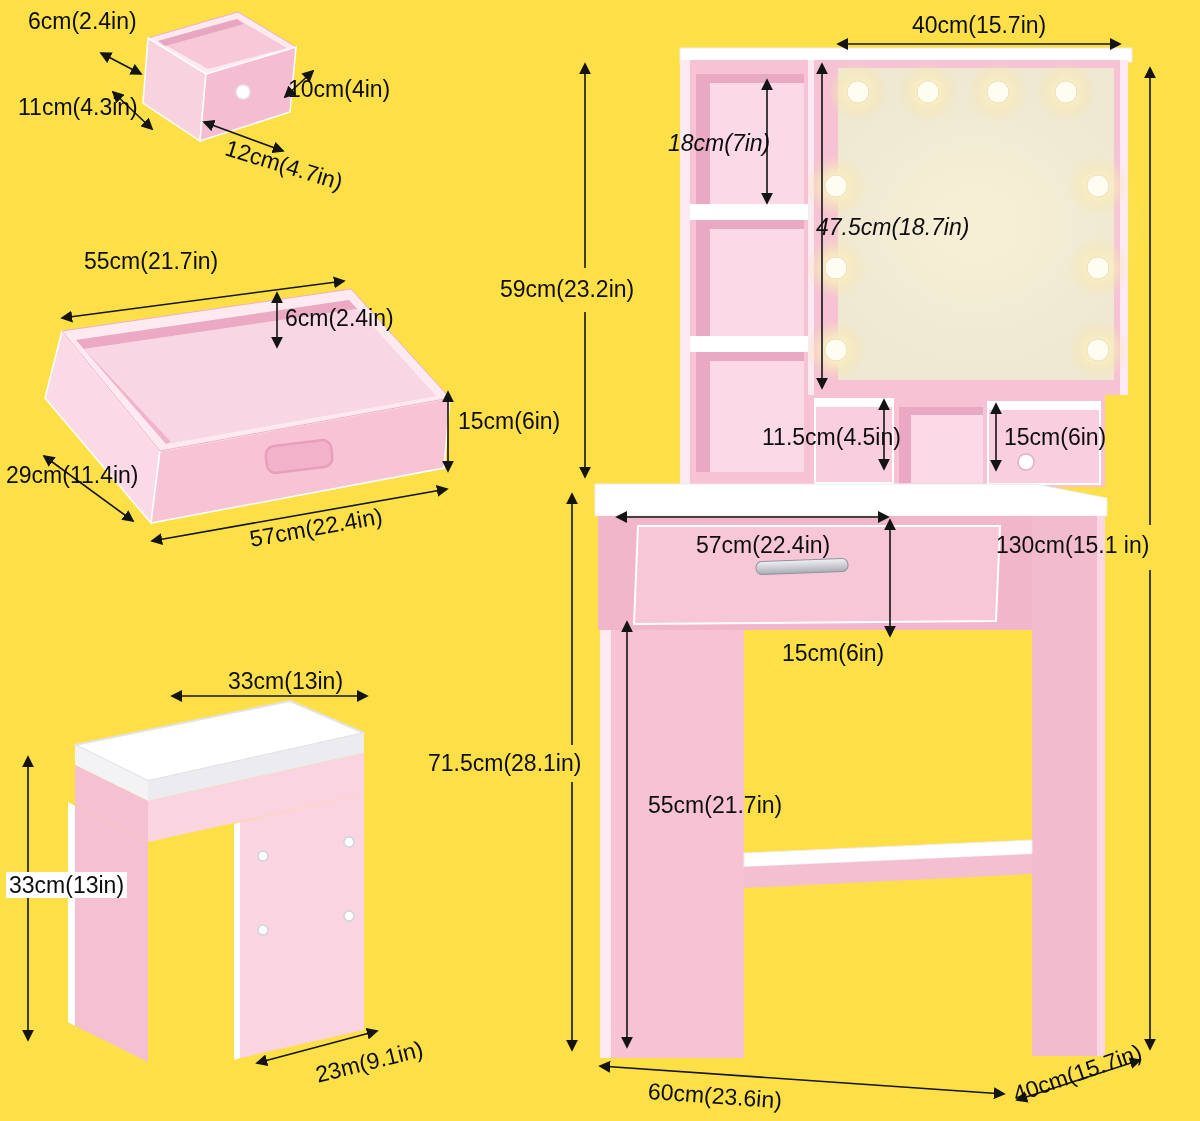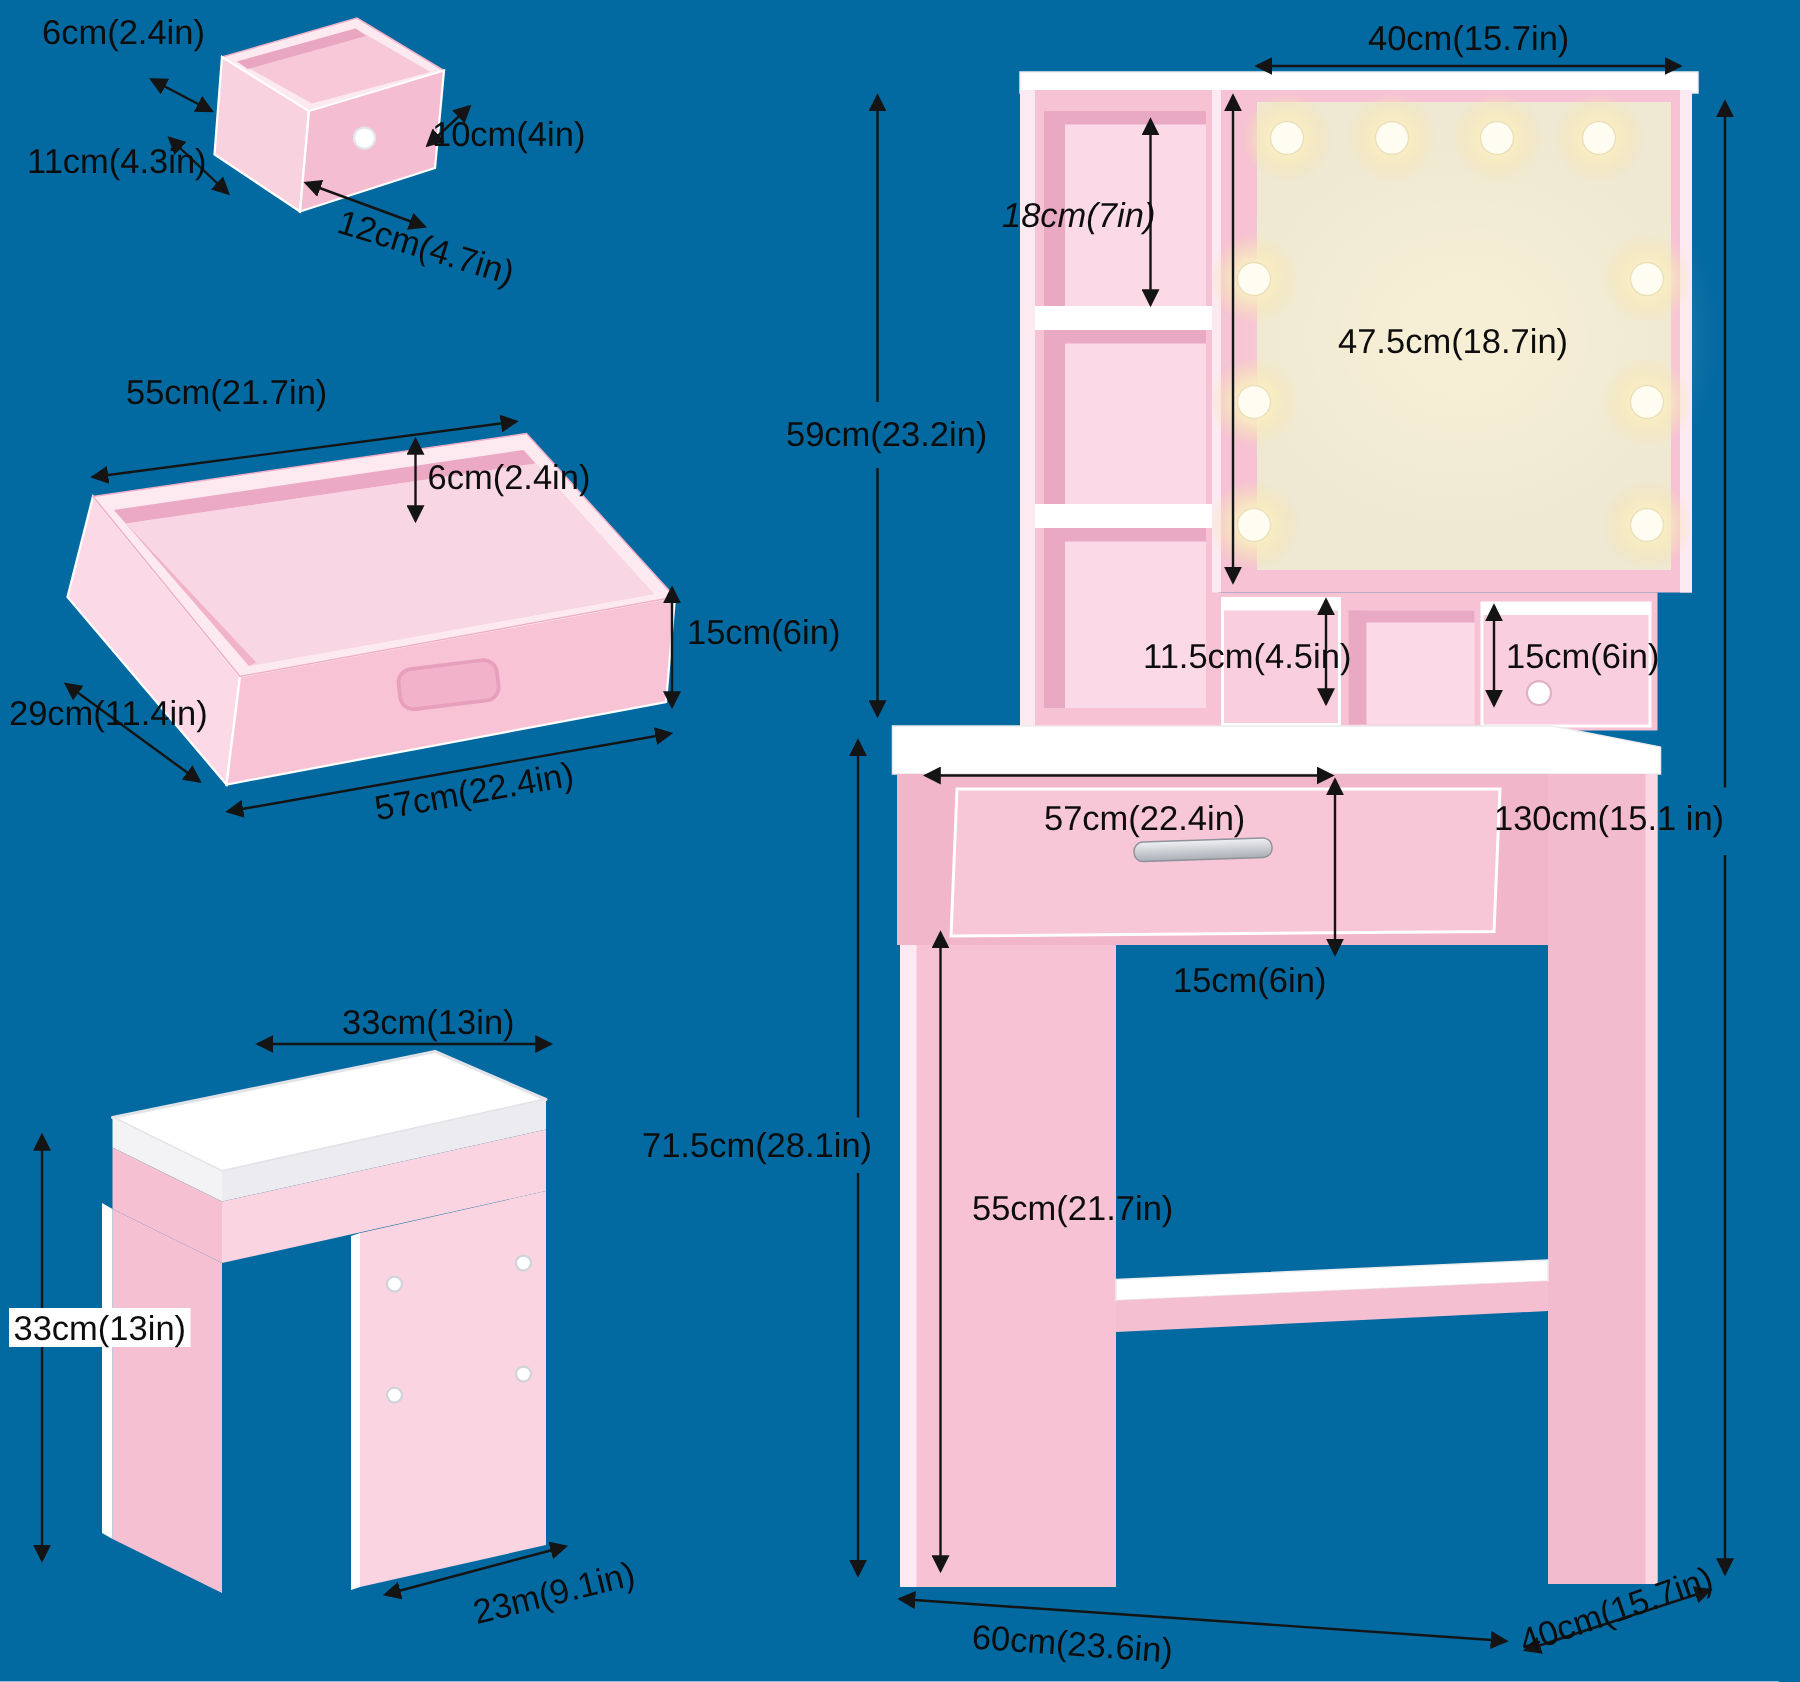--- a/index.html
+++ b/index.html
@@ -1,19 +1,19 @@
 <!DOCTYPE html>
 <html><head>
 <meta charset="utf-8">
 <style>
   html,body{margin:0;padding:0;background:#ffffff;}
   .stage{
     position:relative;
     width:1200px;height:1121px;
-    background:#0369a1;
+    background:#fde047;
     overflow:hidden;
     font-family:"Liberation Sans","DejaVu Sans",sans-serif;
   }
   .stage svg{position:absolute;left:0;top:0;}
   .lbl{
     position:absolute;
     font-size:23px;
     font-weight:500;
     line-height:1.15;
     color:#0d0d0d;
@@ -205,22 +205,22 @@
   <div class="lbl" style="left:458px;top:408px;">15cm(6in)</div>
   <div class="lbl" style="left:6px;top:462px;text-align:center;">29cm(11.4in)</div>
   <div class="lbl" style="left:250px;top:526px;transform:rotate(-10deg);">57cm(22.4in)</div>
 
   <div class="lbl" style="left:228px;top:668px;">33cm(13in)</div>
   <div class="lbl bg" style="left:6px;top:872px;">33cm(13in)</div>
   <div class="lbl" style="left:316px;top:1062px;transform:rotate(-14deg);">23m(9.1in)</div>
 
   <div class="lbl" style="left:912px;top:12px;">40cm(15.7in)</div>
   <div class="lbl" style="left:668px;top:130px;font-style:italic;">18cm(7in)</div>
-  <div class="lbl" style="left:892px;top:214px;">47.5cm(18.7in)</div>
-  <div class="lbl" style="left:524px;top:276px;text-align:center;">59cm(23.2in)</div>
+  <div class="lbl" style="left:816px;top:214px;font-style:italic;">47.5cm(18.7in)</div>
+  <div class="lbl" style="left:500px;top:276px;text-align:center;">59cm(23.2in)</div>
   <div class="lbl" style="left:762px;top:424px;">11.5cm(4.5in)</div>
   <div class="lbl" style="left:1004px;top:424px;">15cm(6in)</div>
   <div class="lbl" style="left:696px;top:532px;">57cm(22.4in)</div>
   <div class="lbl" style="left:996px;top:532px;">130cm(15.1 in)</div>
   <div class="lbl" style="left:782px;top:640px;">15cm(6in)</div>
   <div class="lbl" style="left:428px;top:750px;text-align:right;">71.5cm(28.1in)</div>
   <div class="lbl" style="left:648px;top:792px;">55cm(21.7in)</div>
   <div class="lbl" style="left:648px;top:1078px;transform:rotate(4deg);">60cm(23.6in)</div>
   <div class="lbl" style="left:1014px;top:1082px;transform:rotate(-19deg);">40cm(15.7in)</div>
 

